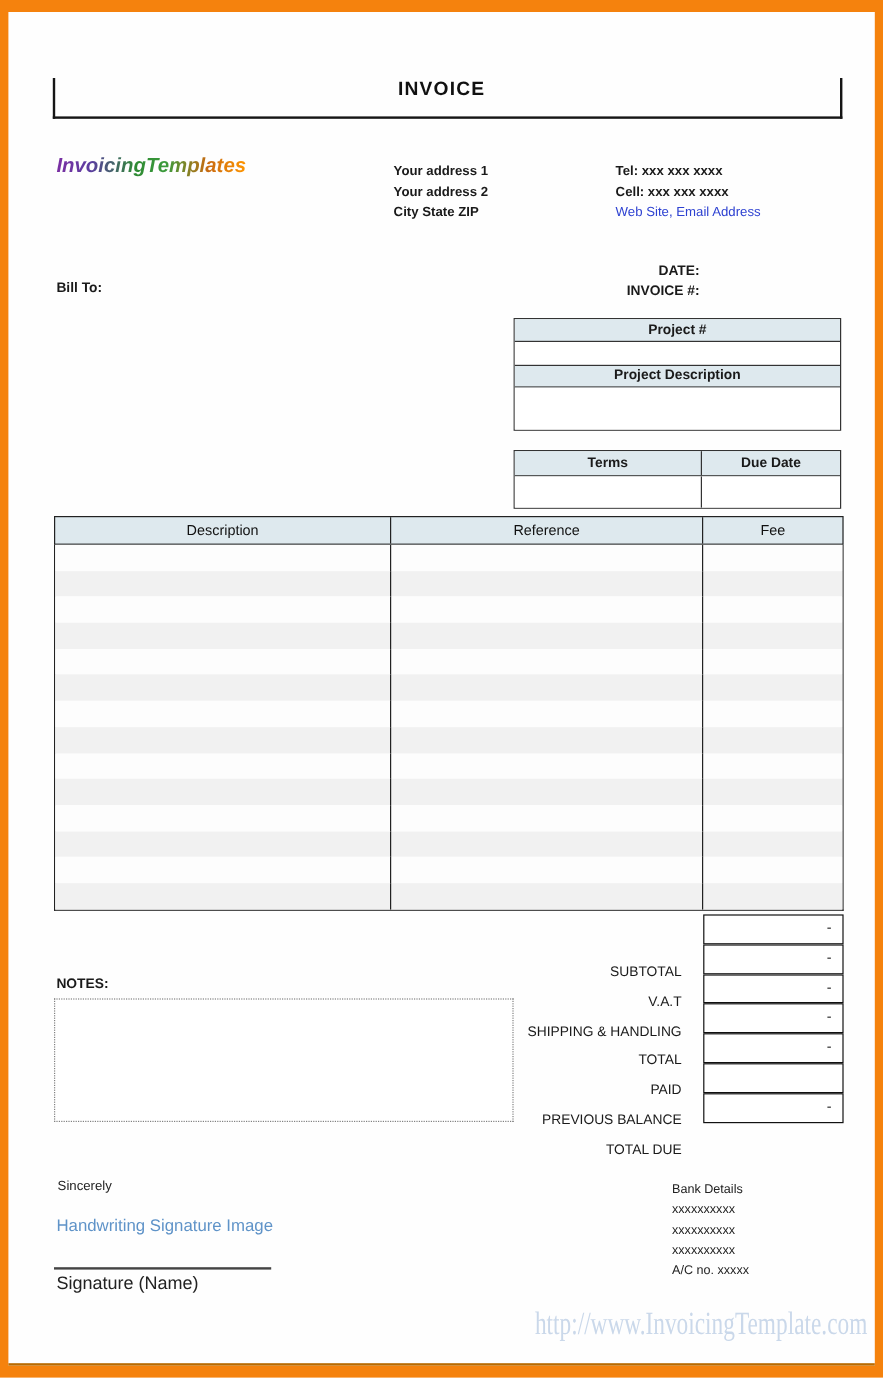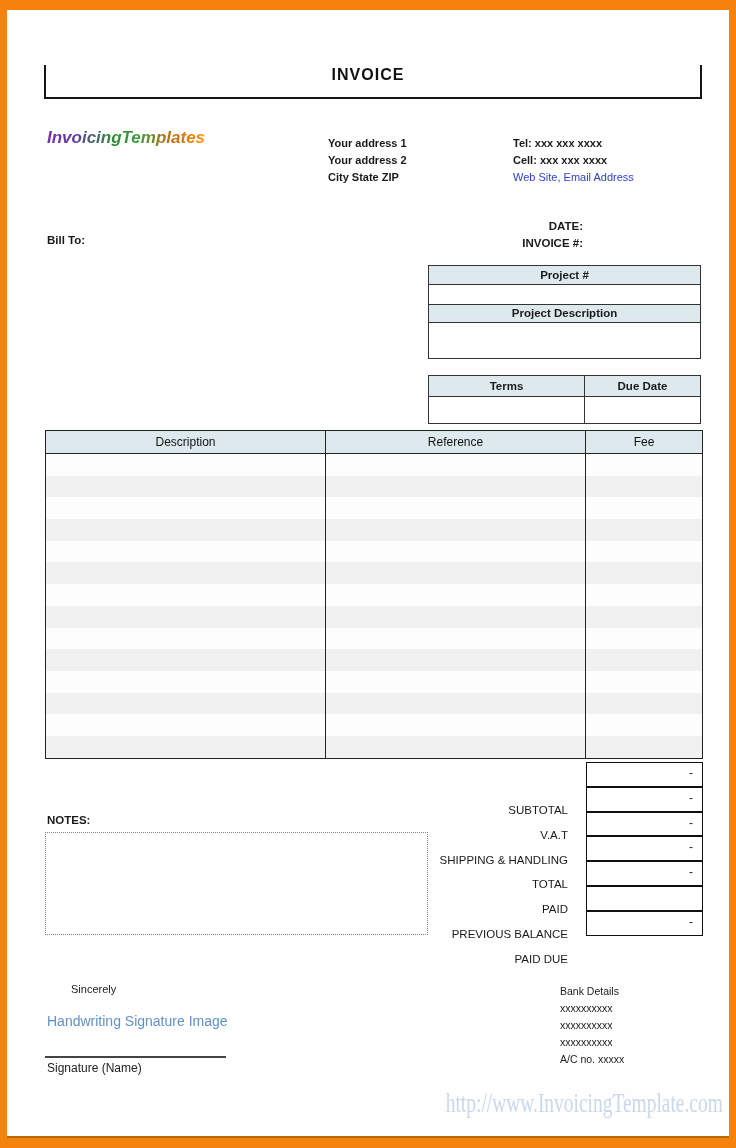--- a/index.html
+++ b/index.html
@@ -72,25 +72,25 @@
     font-size:11.5px;color:#1a1a1a;white-space:nowrap;margin-top:36px;}
   .total-label.em{font-weight:normal;}
   .total-box{position:absolute;right:0;top:0;width:117px;height:100%;
     border:1.5px solid #111;box-sizing:border-box;background:#fff;
     text-align:right;line-height:21px;font-size:12px;color:#222;padding-right:9px;}
 
   .notes-label{left:40px;top:804px;font-size:11.5px;font-weight:bold;color:#1a1a1a;}
   .notes-box{left:38px;top:822px;width:383px;height:103px;border:1px dotted #808080;box-sizing:border-box;background:#fff;}
 
   
-  .sincerely{left:41px;top:973px;font-size:11px;color:#222;margin-left:23px;}
+  .sincerely{left:41px;top:973px;font-size:11px;color:#222;}
   .sig-image{left:40px;top:1002px;width:200px;
     font-size:14px;color:#5F93C8;line-height:19px;}
   .sig-line{left:38px;top:1046px;width:181px;border-bottom:2px solid #444;}
-  .sig-name{left:40px;top:1051px;font-size:12px;color:#222;}
+  .sig-name{left:40px;top:1051px;font-size:15px;color:#222;}
 
   .bank{left:553px;top:973px;font-size:10.5px;color:#222;line-height:17px;}
 
   .watermark{right:6px;top:1078px;font-family:"Liberation Serif",serif;
     font-size:27px;color:rgba(158,184,216,0.55);white-space:nowrap;
     transform:scaleX(0.72);transform-origin:right center;}
 </style>
 </head>
 <body>
 
@@ -237,21 +237,21 @@
       </div>
       <div class="total-row">
         <div class="total-label em">PAID</div>
         <div class="total-box">-</div>
       </div>
       <div class="total-row">
         <div class="total-label em">PREVIOUS BALANCE</div>
         <div class="total-box"></div>
       </div>
       <div class="total-row">
-        <div class="total-label em">PAID DUE</div>
+        <div class="total-label em">TOTAL DUE</div>
         <div class="total-box">-</div>
       </div>
     </div>
 
   <div class="abs notes-label">NOTES:</div>
   <div class="abs notes-box"></div>
 
   <div class="abs sincerely">Sincerely</div>
   <div class="abs sig-image">Handwriting Signature Image</div>
   <div class="abs sig-line"></div>

